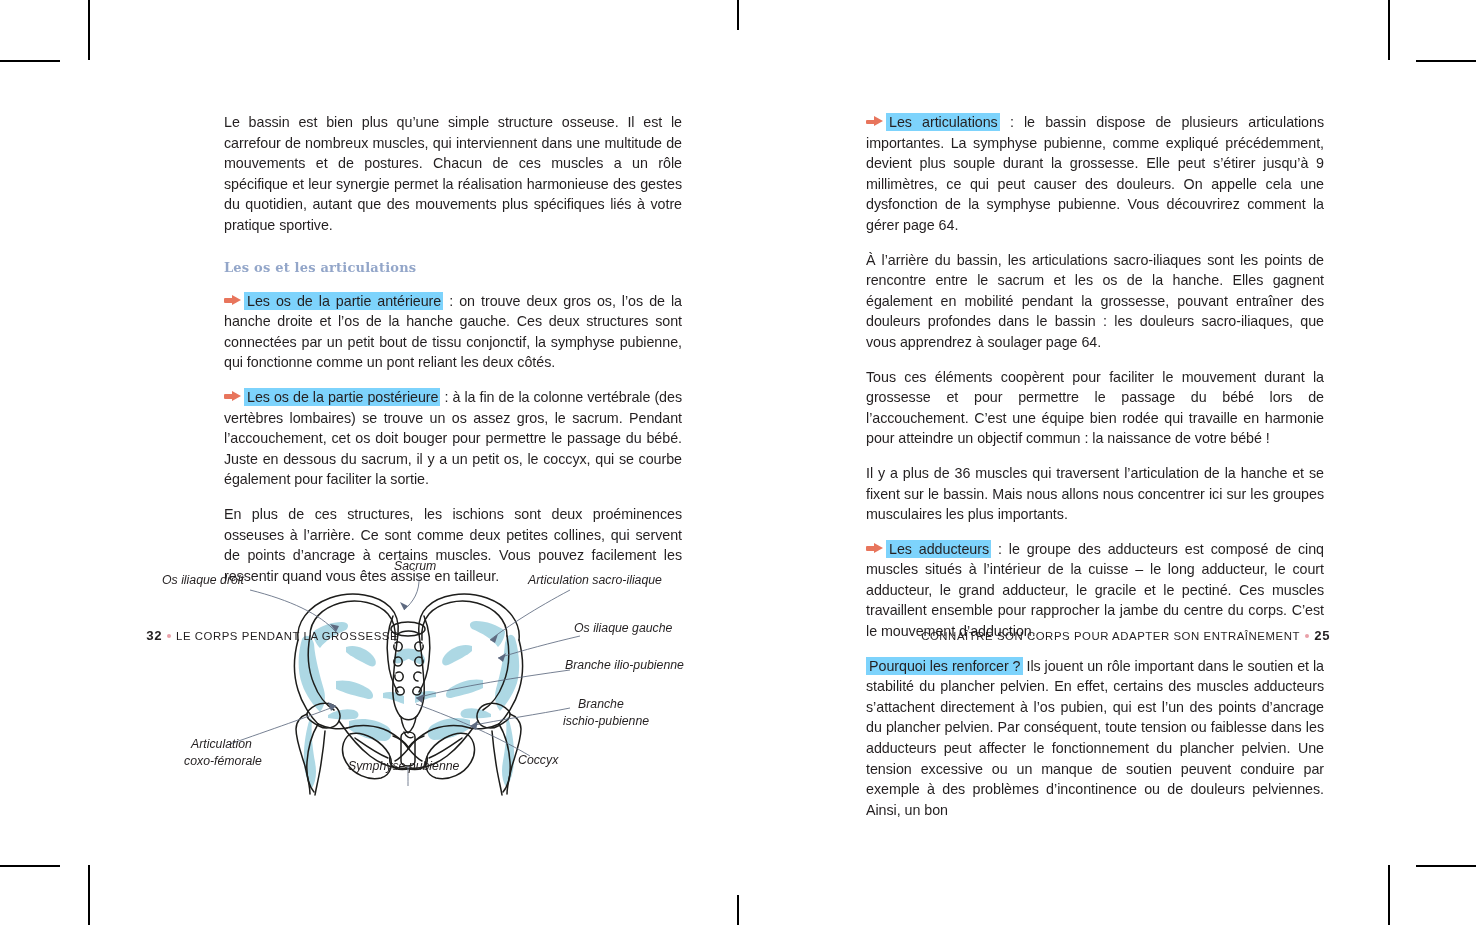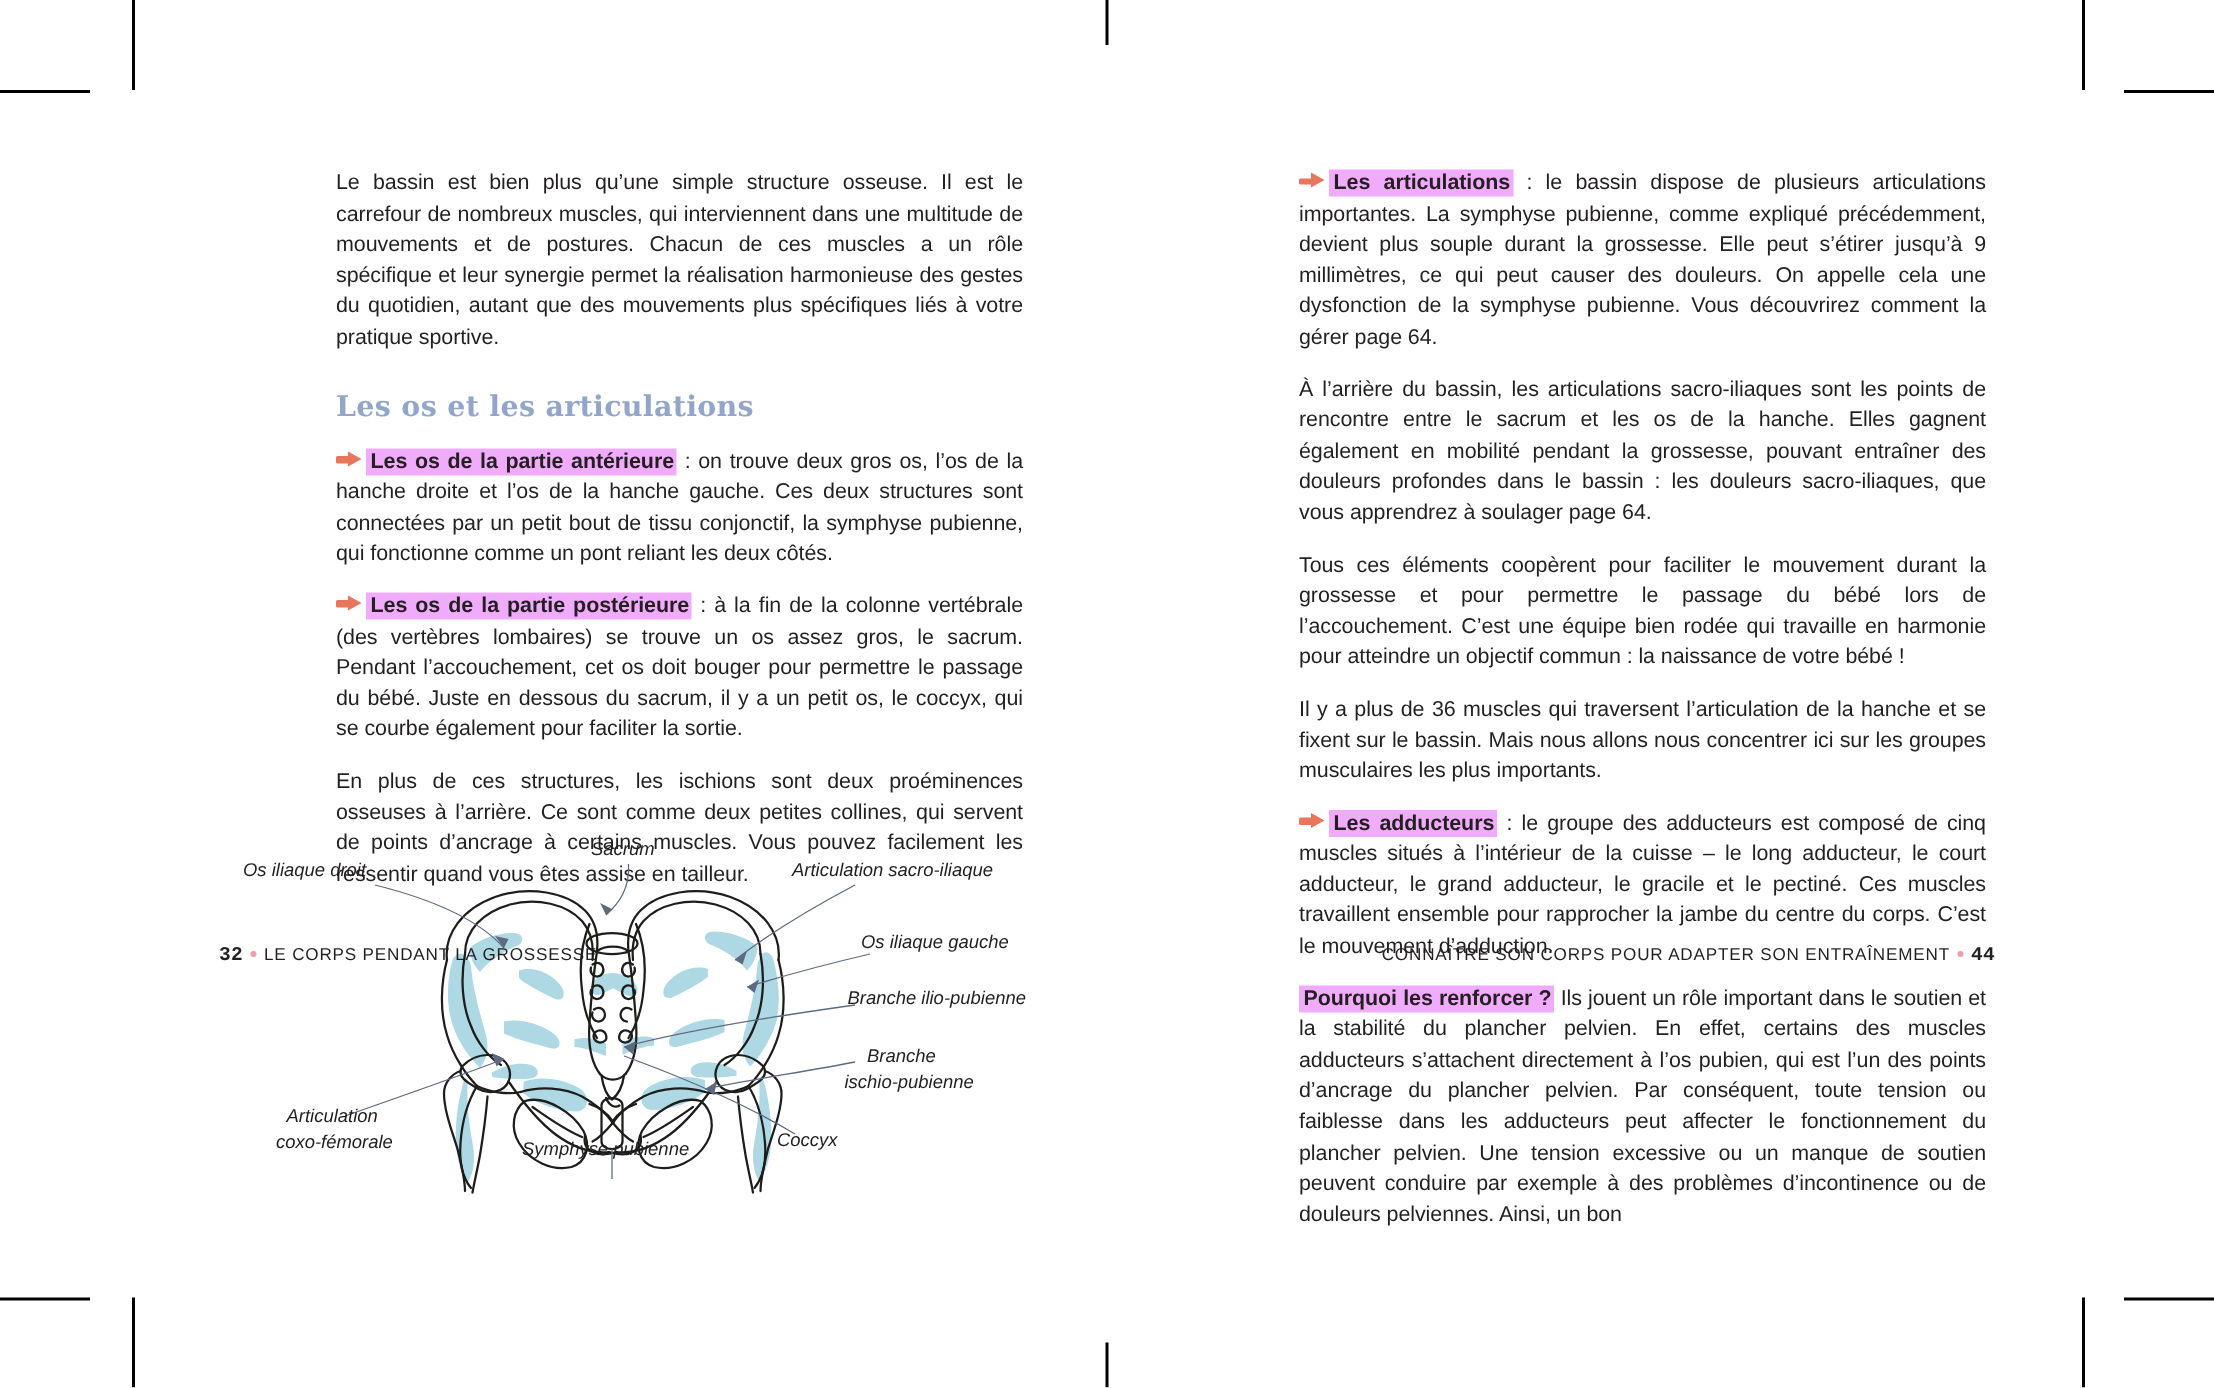--- a/index.html
+++ b/index.html
@@ -57,32 +57,32 @@
     text-justify: inter-word;
     hyphens: manual;
     color: #231f20;
     letter-spacing: -0.05px;
   }
   p.body:last-child { margin-bottom: 0; }
 
   h2.section-heading {
     margin: 24px 0 16px 0;
     font-family: "DejaVu Serif", serif;
-    font-size: 19px;
+    font-size: 13px;
     font-weight: bold;
     color: #93a6c9;
     letter-spacing: 0.2px;
   }
   .page-right h2.section-heading {
     margin: 34px 0 26px 0;
   }
 
   .lead {
-    font-weight: bold;
-    background: #f0abfc;
+    font-weight: normal;
+    background: #7dd3fc;
     padding: 1px 2px 1px 3px;
     color: #231f20;
     box-decoration-break: clone;
     -webkit-box-decoration-break: clone;
   }
 
   .arrow-bullet {
     display: inline-block;
     position: relative;
     width: 17px;
@@ -327,17 +327,17 @@
 
 
       <p class="body">Il y a plus de 36 muscles qui traversent l’articulation de la hanche et se fixent sur le bassin. Mais nous allons nous concentrer ici sur les groupes musculaires les plus importants.</p>
 
       <p class="body"><span class="arrow-bullet"><span class="shaft"></span><span class="head"></span></span><span class="lead">Les adducteurs</span><span> : le groupe des adducteurs est composé de cinq muscles situés à l’intérieur de la cuisse – le long adducteur, le court adducteur, le grand adducteur, le gracile et le pectiné. Ces muscles travaillent ensemble pour rapprocher la jambe du centre du corps. C’est le mouvement d’adduction.</span></p>
 
       <p class="body"><span class="lead">Pourquoi les renforcer ?</span><span> Ils jouent un rôle important dans le soutien et la stabilité du plancher pelvien. En effet, certains des muscles adducteurs s’attachent directement à l’os pubien, qui est l’un des points d’ancrage du plancher pelvien. Par conséquent, toute tension ou faiblesse dans les adducteurs peut affecter le fonctionnement du plancher pelvien. Une tension excessive ou un manque de soutien peuvent conduire par exemple à des problèmes d’incontinence ou de douleurs pelviennes. Ainsi, un bon</span></p>
     </div>
 
     <div class="footer footer-right">
-      <span>CONNAÎTRE SON CORPS POUR ADAPTER SON ENTRAÎNEMENT</span><span class="sep"></span><span class="pagenum">44</span>
+      <span>CONNAÎTRE SON CORPS POUR ADAPTER SON ENTRAÎNEMENT</span><span class="sep"></span><span class="pagenum">25</span>
     </div>
   </div>
 
 </div>
 
 </body></html>

